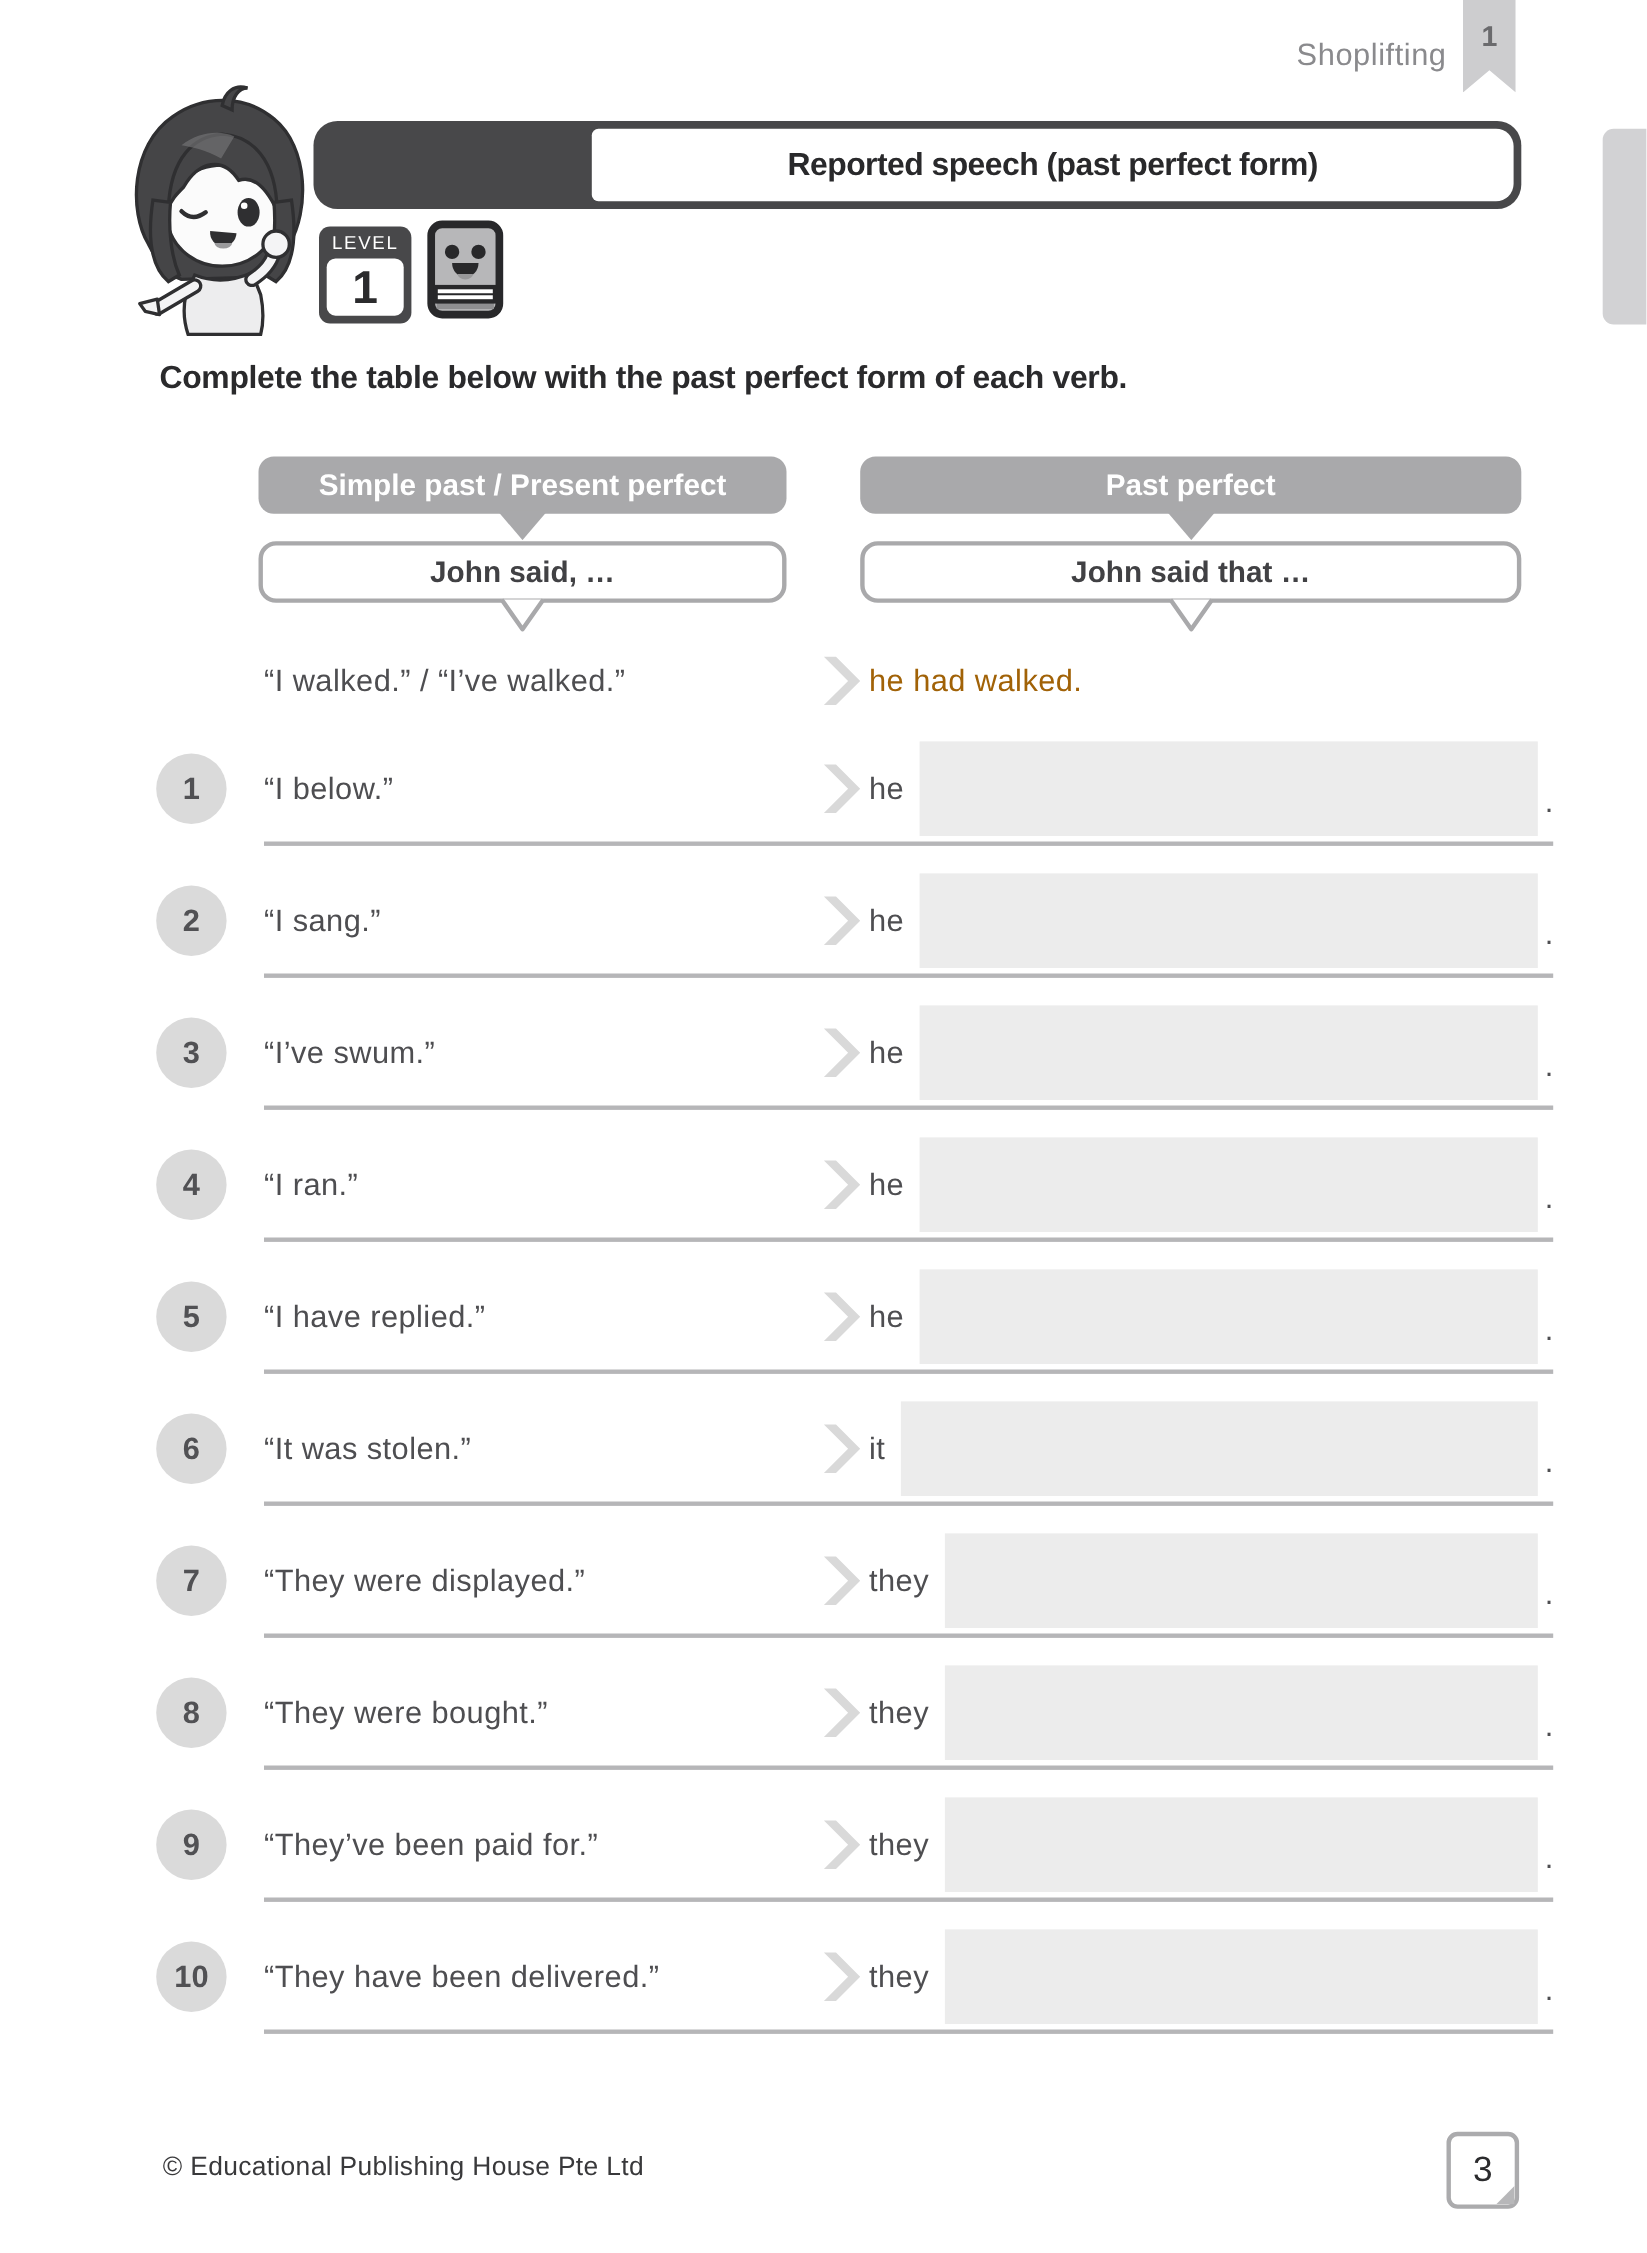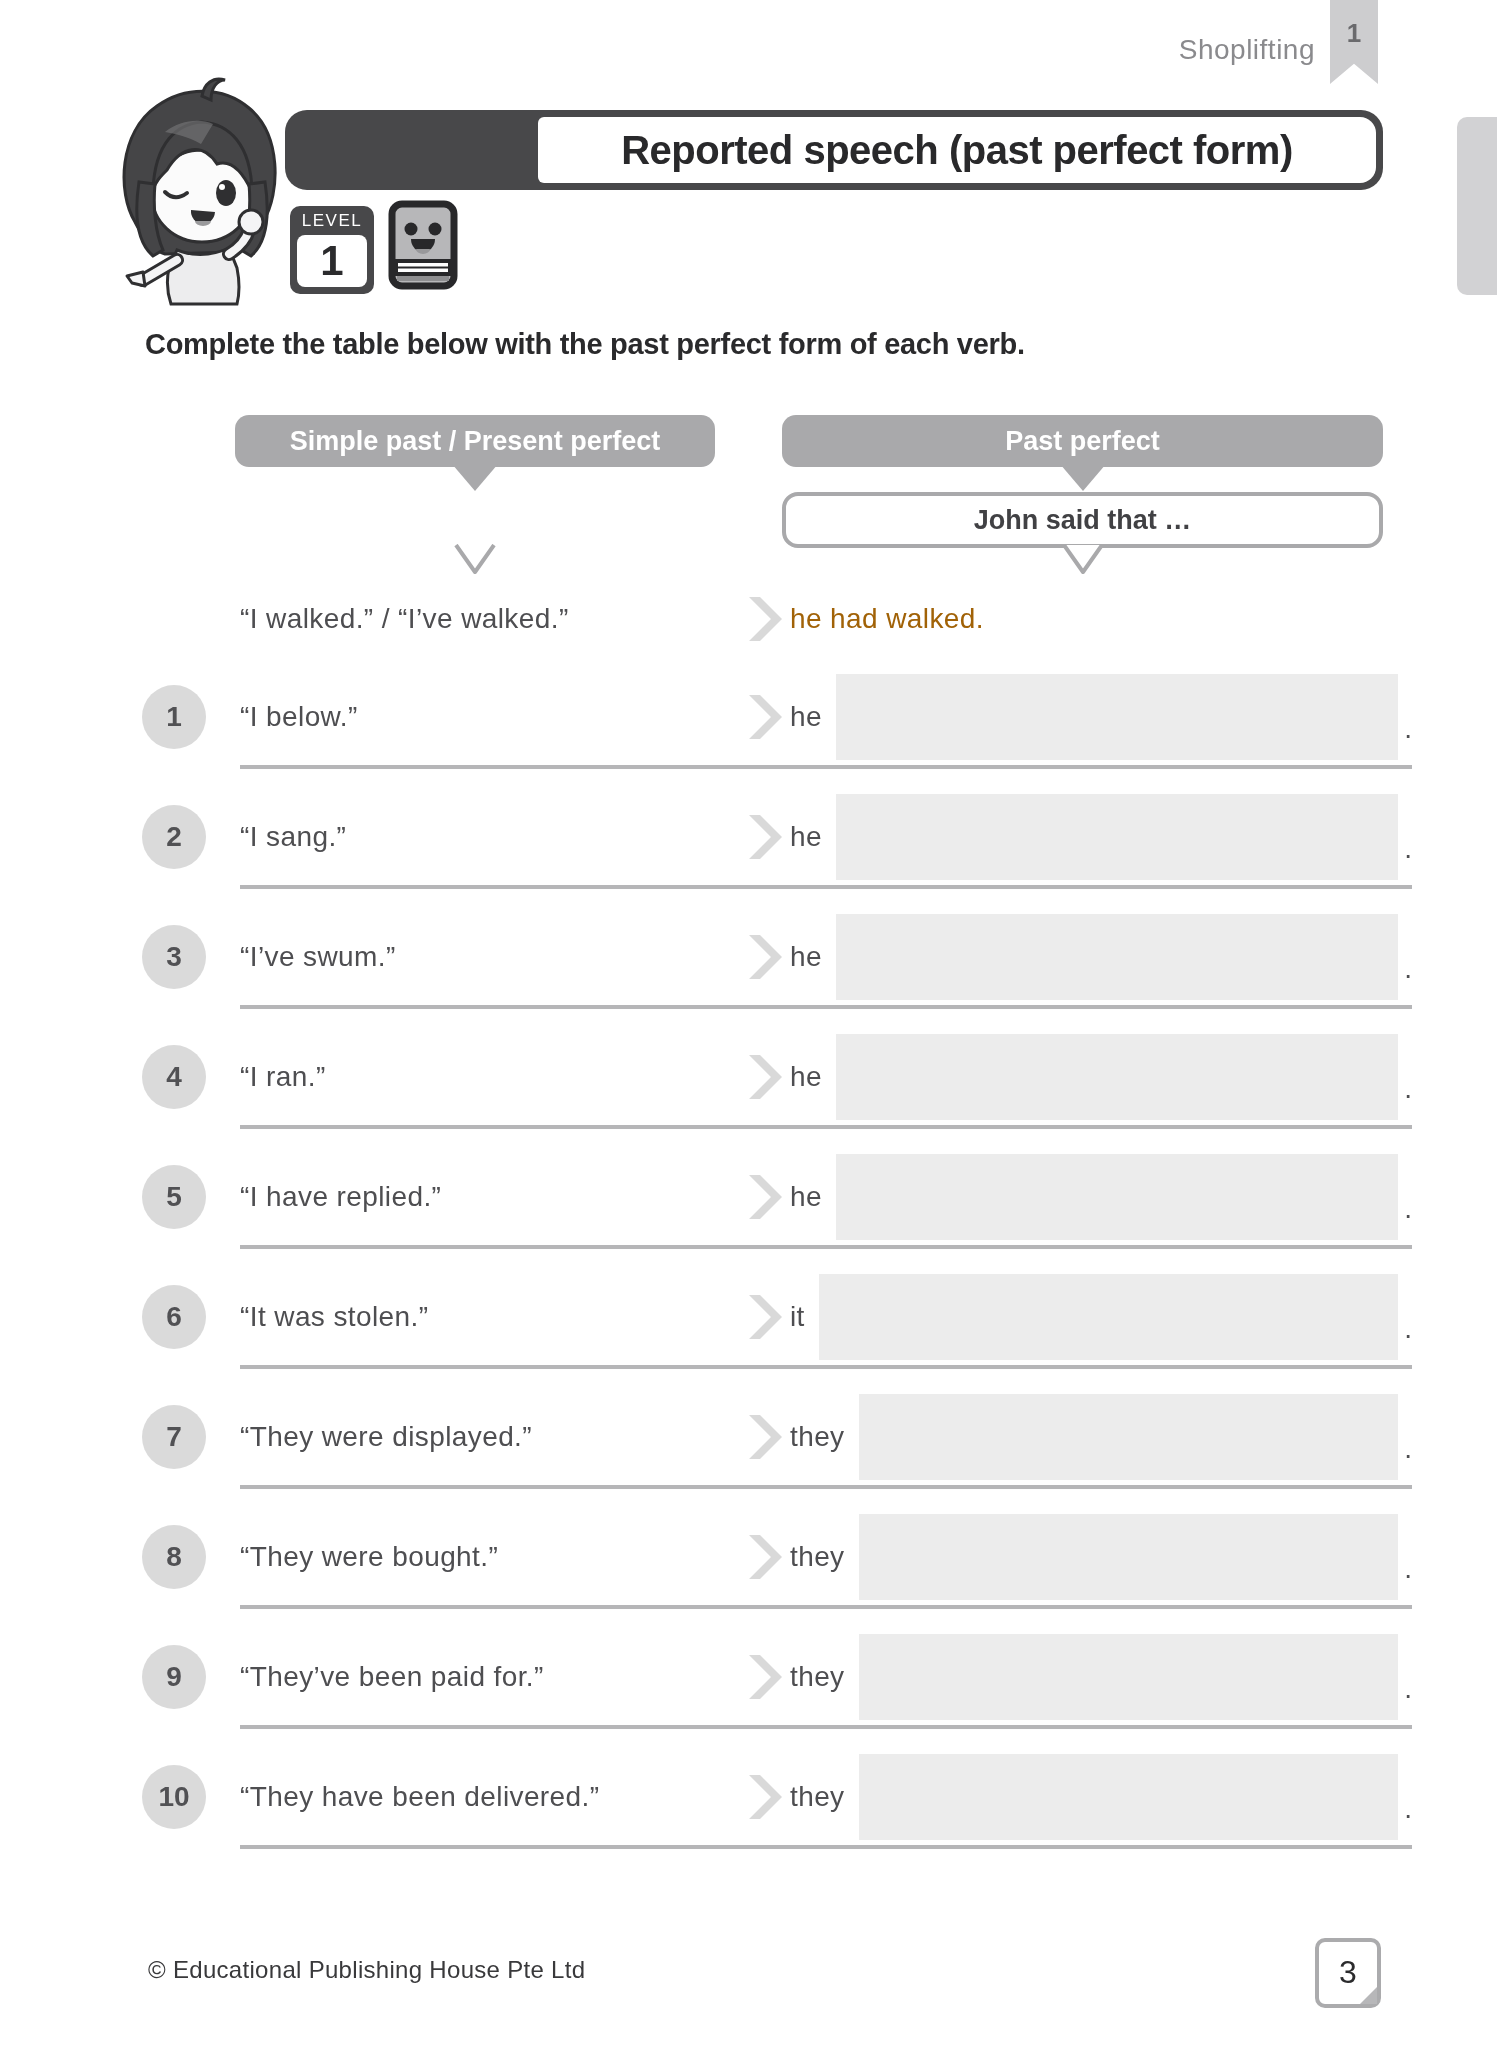--- a/index.html
+++ b/index.html
@@ -18,21 +18,21 @@
   }
   .side-tab{right:0;top:117px;width:40px;height:178px;background:#d2d2d4;border-radius:10px 0 0 10px;}
 
   
   .mascot{left:105px;top:72px;width:185px;height:235px;}
   .header-bar{left:285px;top:110px;width:1098px;height:80px;background:#48484a;border-radius:22px;}
   .exercise-label{left:0;top:0;width:262px;height:80px;line-height:80px;text-align:center;
     color:#ffffff;font-size:38px;font-weight:bold;letter-spacing:-0.5px;}
   .title-panel{left:253px;top:7px;right:7px;bottom:7px;background:#ffffff;border-radius:6px 16px 16px 6px;
     display:flex;align-items:center;justify-content:center;}
-  .title-text{color:#29292b;font-size:40px;font-weight:bold;letter-spacing:-0.5px;}
+  .title-text{color:#29292b;font-size:29px;font-weight:bold;letter-spacing:-0.5px;}
 
   .level-badge{left:290px;top:206px;width:84px;height:88px;background:#48484a;border-radius:10px;}
   .level-label{left:0;top:5px;width:100%;text-align:center;color:#ffffff;font-size:17px;letter-spacing:1.5px;}
   .level-number-box{left:7px;right:7px;bottom:7px;height:52px;background:#ffffff;border-radius:8px;
     text-align:center;line-height:52px;font-size:42px;font-weight:bold;color:#2b2b2d;}
   .book-icon{left:388px;top:200px;width:70px;height:90px;}
 
   
   .instruction{left:145px;top:328px;font-size:29px;font-weight:bold;color:#2a2a2c;letter-spacing:-0.3px;}
 
@@ -126,20 +126,21 @@
     <path d="M23 39 a 12 13 0 0 0 24 0 z" fill="#28282a"></path>
     <path d="M28 49 a 7 5 0 0 0 14 0 z" fill="#98989a"></path>
   </svg>
 
   <div class="abs instruction">Complete the table below with the past perfect form of each verb.</div>
 
   <div class="abs pill-gray left">Simple past / Present perfect</div>
   <div class="abs pill-gray right">Past perfect</div>
   <div class="abs tri-solid left"></div>
   <div class="abs tri-solid right"></div>
+  <div class="abs pill-white left">John said, …</div>
   <div class="abs pill-white right">John said that …</div>
   <svg class="abs tri-open left" width="46" height="32" viewBox="0 0 46 32">
     <polyline points="4,1 23,28 42,1" fill="#ffffff" stroke="#a9a9ab" stroke-width="4" stroke-linejoin="round"></polyline>
   </svg>
   <svg class="abs tri-open right" width="46" height="32" viewBox="0 0 46 32">
     <polyline points="4,1 23,28 42,1" fill="#ffffff" stroke="#a9a9ab" stroke-width="4" stroke-linejoin="round"></polyline>
   </svg>
 
   <div class="abs rows-wrap">
 

